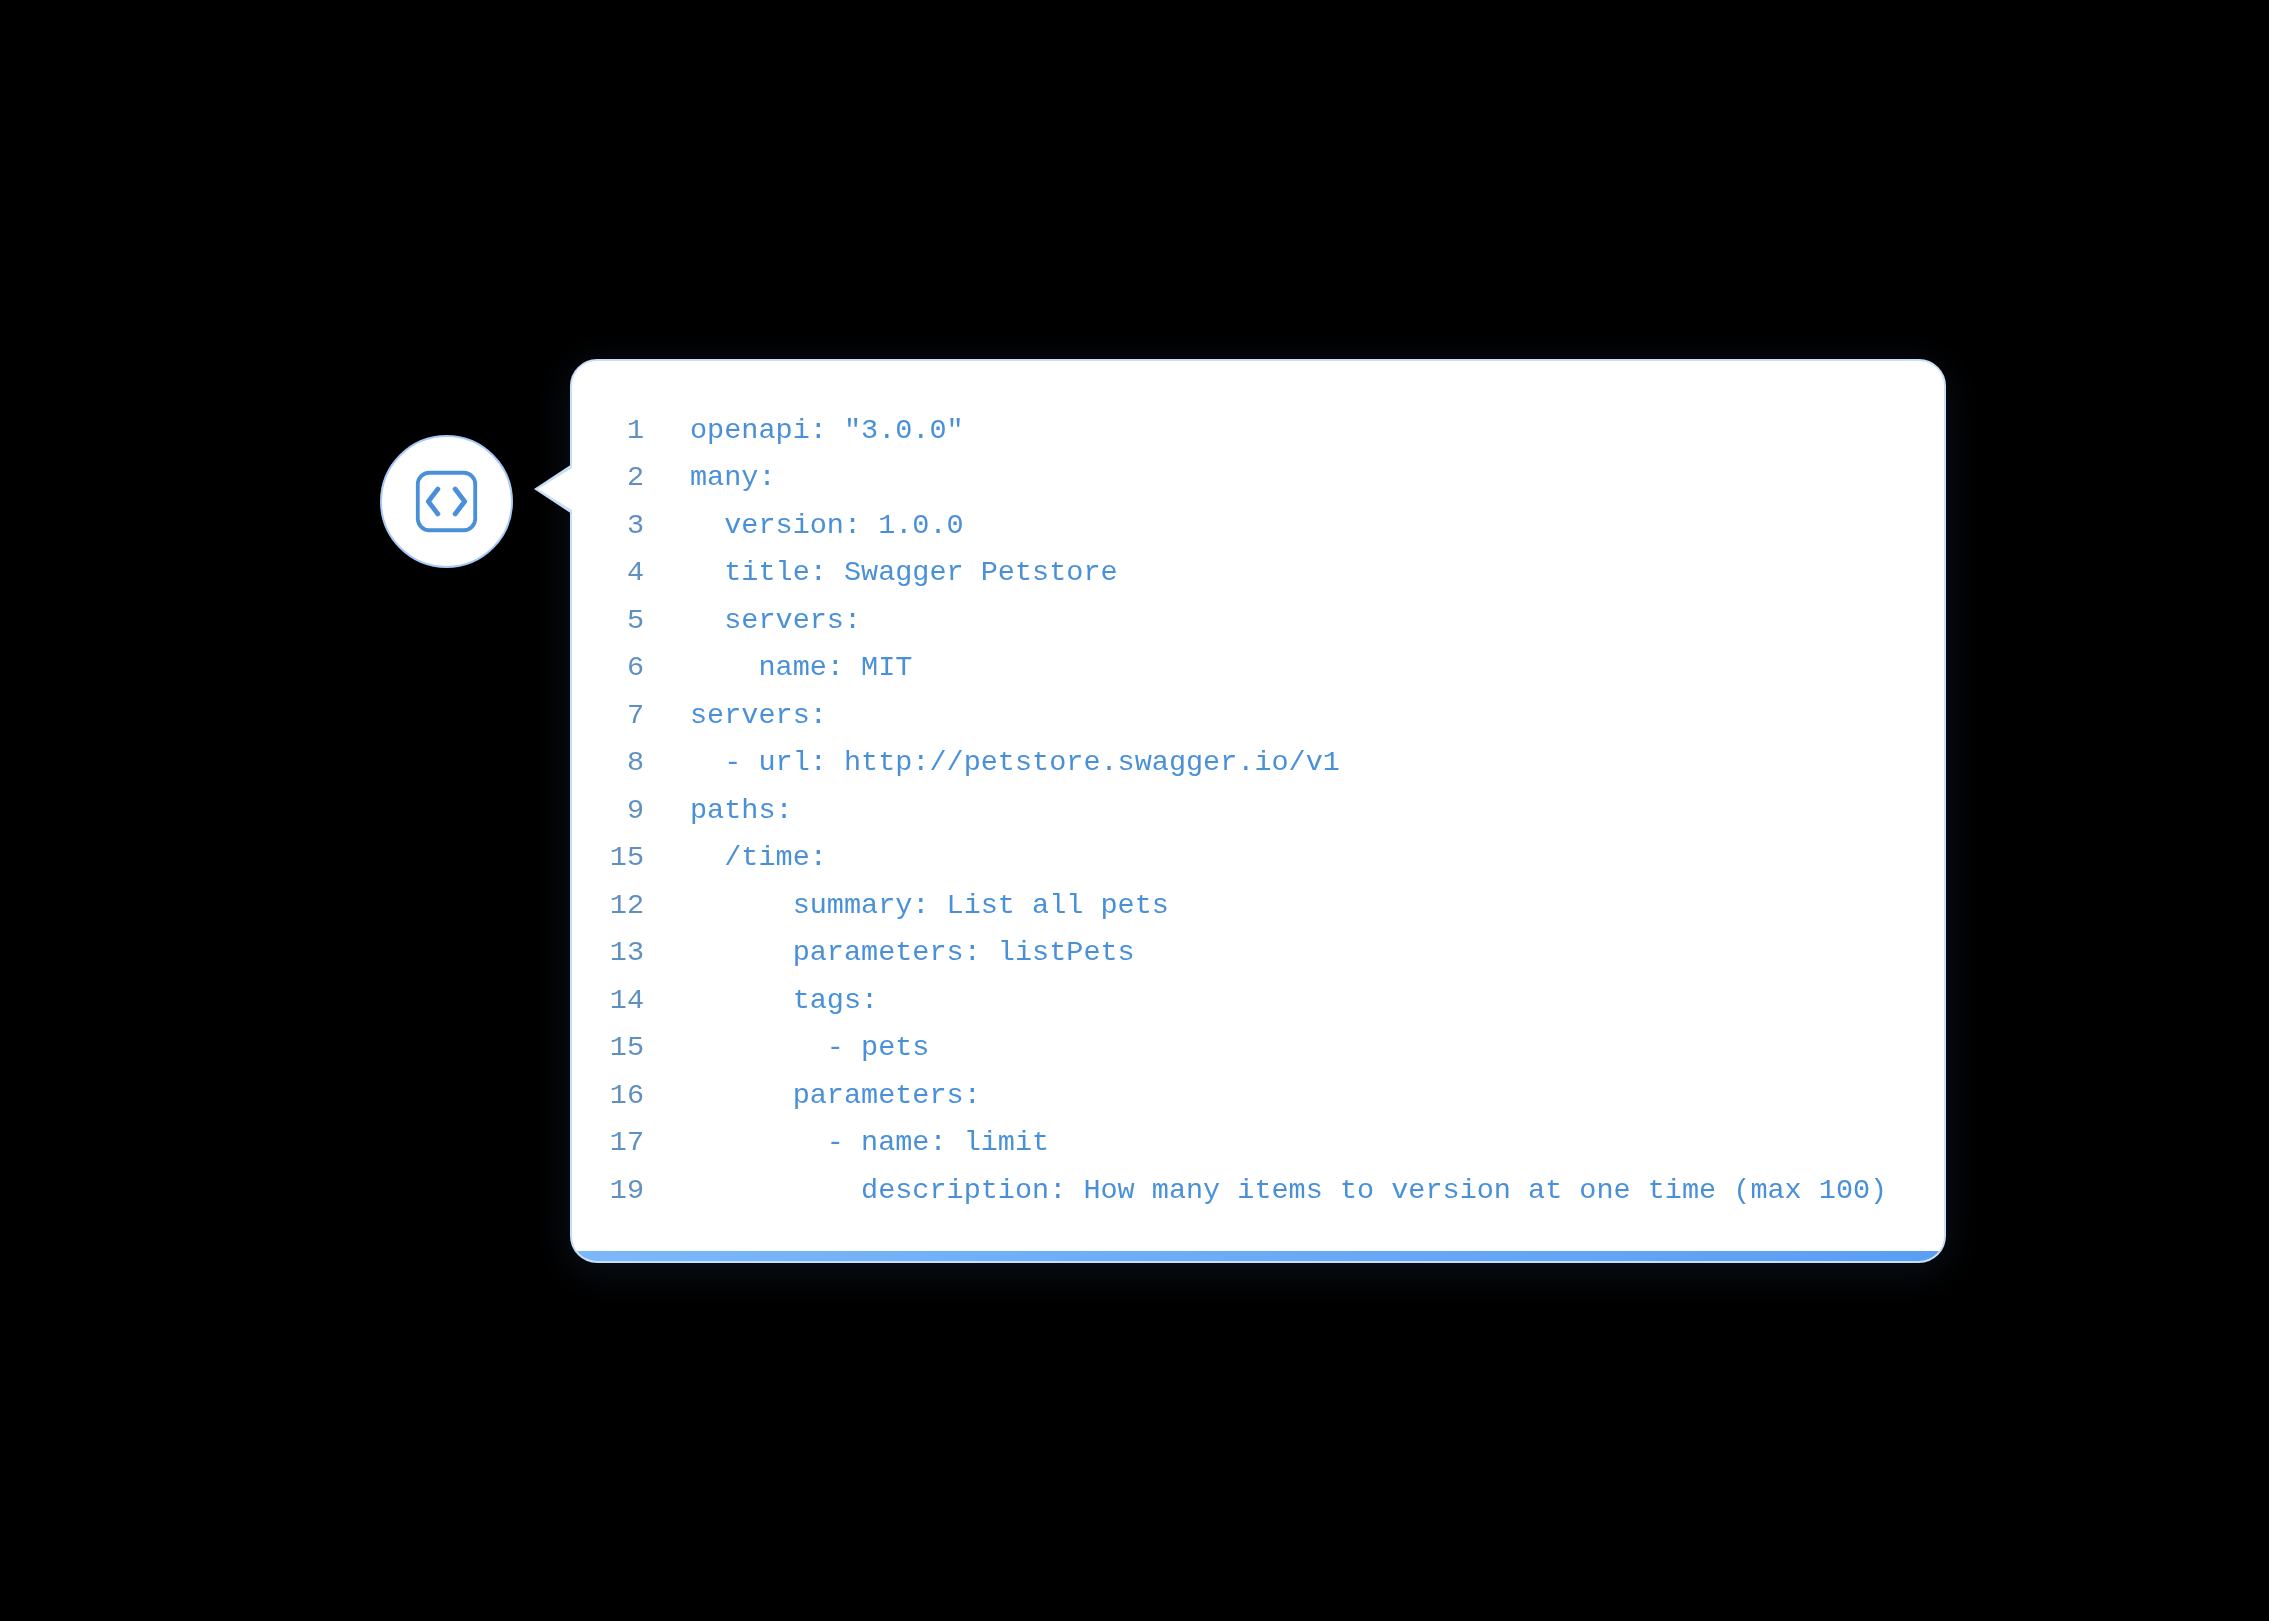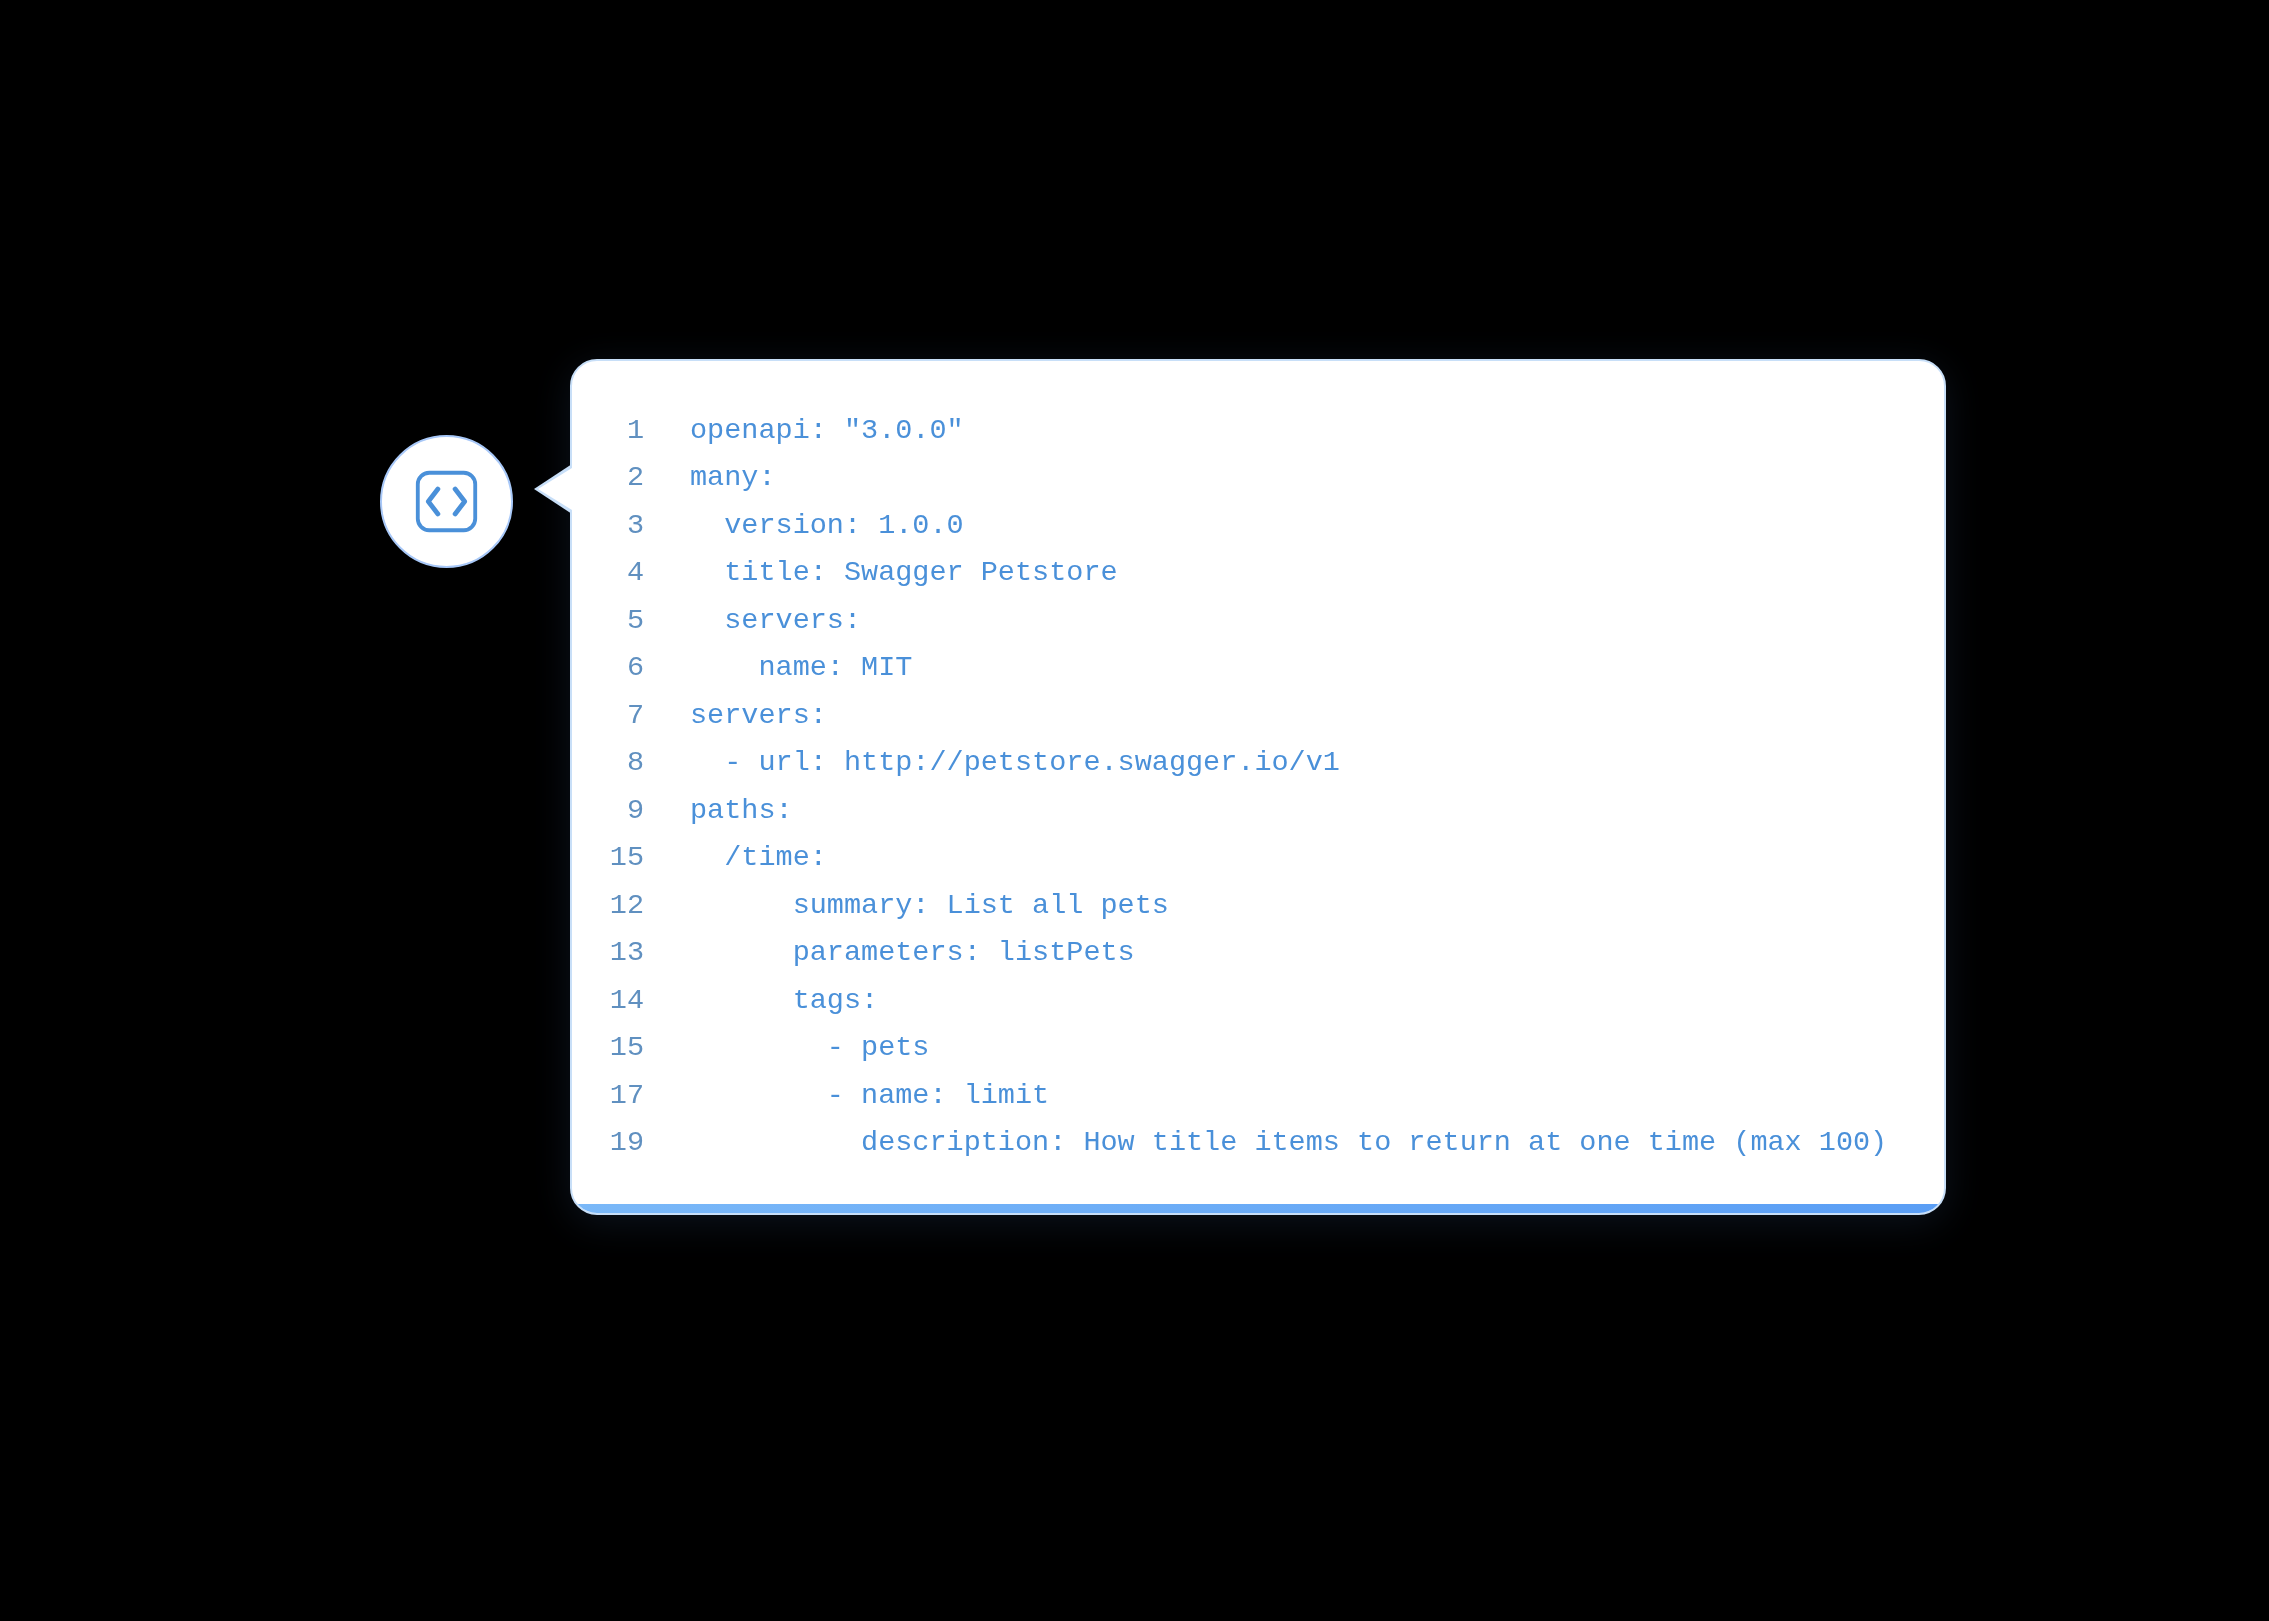--- a/index.html
+++ b/index.html
@@ -226,26 +226,30 @@
             </tr>
             <tr>
               <td class="line-number">14</td>
               <td class="code-content">      tags:</td>
             </tr>
             <tr>
               <td class="line-number">15</td>
               <td class="code-content">        - pets</td>
             </tr>
             <tr>
+              <td class="line-number">16</td>
+              <td class="code-content">      parameters:</td>
+            </tr>
+            <tr>
               <td class="line-number">17</td>
               <td class="code-content">        - name: limit</td>
             </tr>
             <tr>
               <td class="line-number">19</td>
-              <td class="code-content">          description: How title items to return at one time (max 100)</td>
+              <td class="code-content">          description: How many items to version at one time (max 100)</td>
             </tr>
           </tbody>
       </table>
     </div>
   </div>
 
 </div>
 
 
 </body></html>

